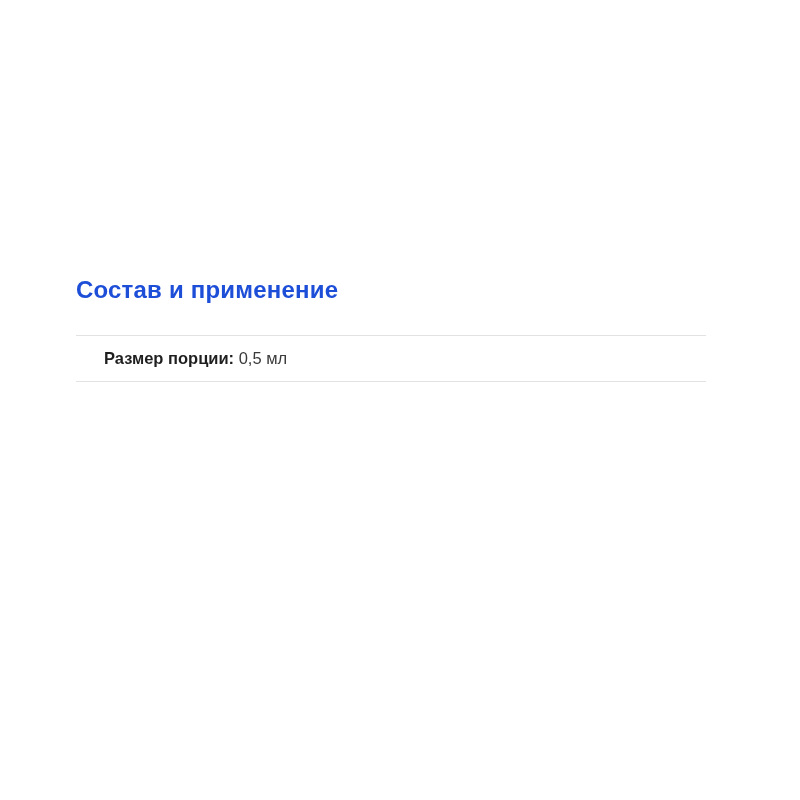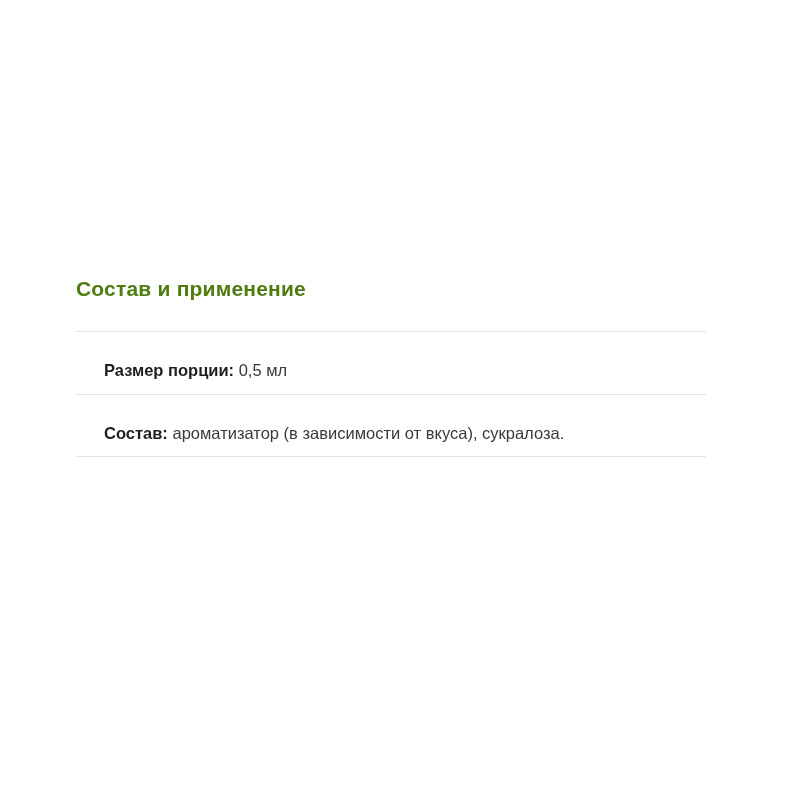--- a/index.html
+++ b/index.html
@@ -19,39 +19,39 @@
     height: 800px;
     box-sizing: border-box;
   }
   .section {
     position: absolute;
     left: 76px;
     top: 276px;
     width: 630px;
   }
   .section-title {
-    color: #4d7c0f;
-    font-size: 21px;
+    color: #1d4ed8;
+    font-size: 24px;
     font-weight: bold;
     letter-spacing: 0.2px;
     margin: 0 0 30px 0;
     line-height: 1.2;
   }
   .facts-table {
     width: 100%;
     border-collapse: collapse;
   }
   .facts-table tr {
     border-top: 1px solid #e2e2e2;
   }
   .facts-table tr:last-child {
     border-bottom: 1px solid #e2e2e2;
   }
   .facts-table td {
-    padding: 28px 0 12px 28px;
+    padding: 12px 0 12px 28px;
     font-size: 16.5px;
     color: #2f2f2f;
     line-height: 1.3;
     vertical-align: middle;
   }
   .fact-label {
     font-weight: bold;
     color: #1f1f1f;
   }
   .fact-value {
@@ -67,22 +67,16 @@
     <h2 class="section-title">Состав и применение</h2>
 
     <table class="facts-table">
       <tbody>
         <tr>
           <td>
             <span class="fact-label">Размер порции:</span>
             <span class="fact-value">0,5 мл</span>
           </td>
         </tr>
-        <tr>
-          <td>
-            <span class="fact-label">Состав:</span>
-            <span class="fact-value">ароматизатор (в зависимости от вкуса), сукралоза.</span>
-          </td>
-        </tr>
       </tbody>
     </table>
   </div>
 </div>
 
 </body></html>

